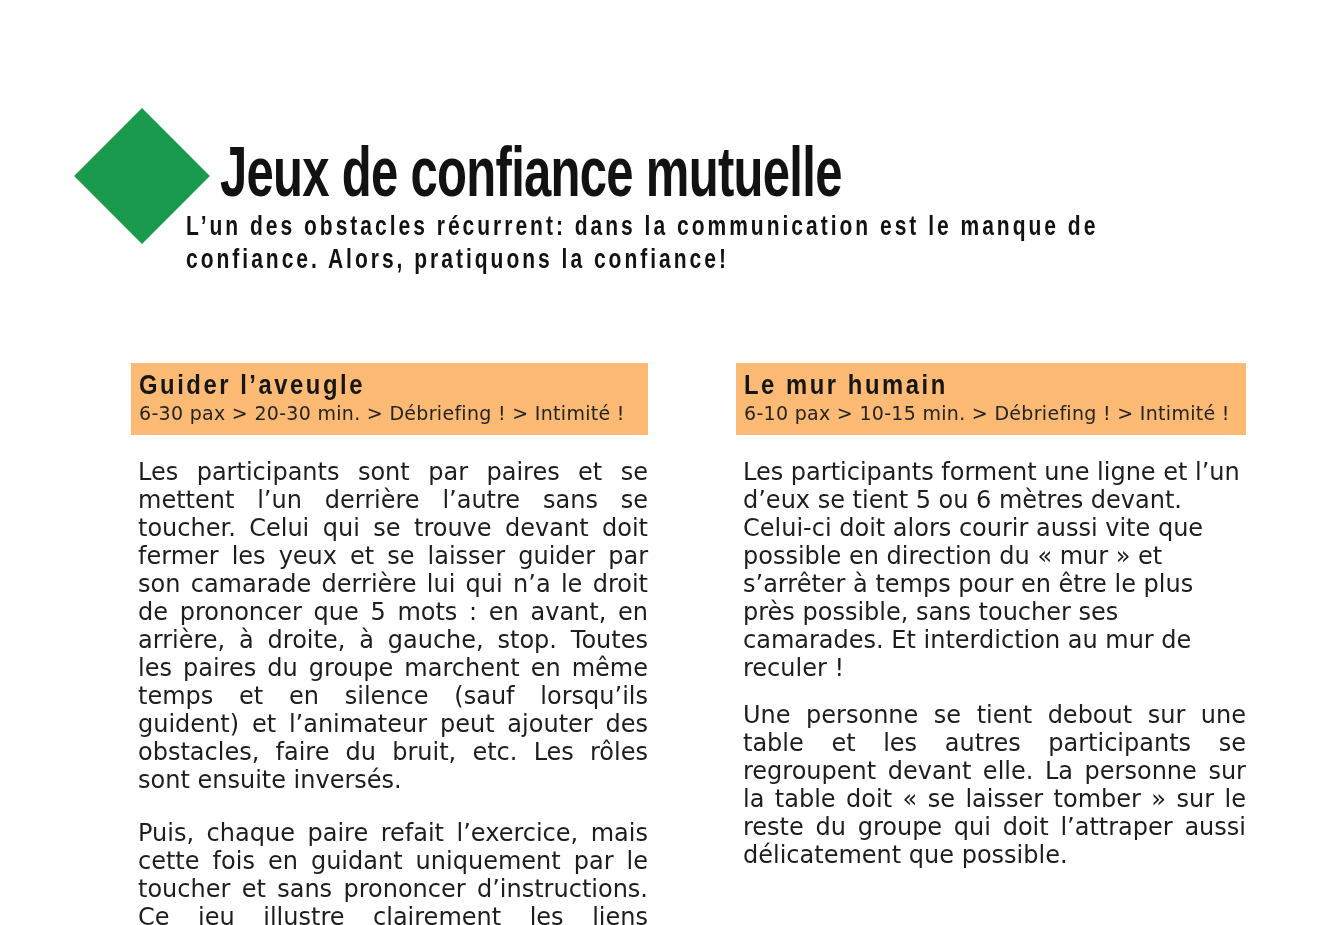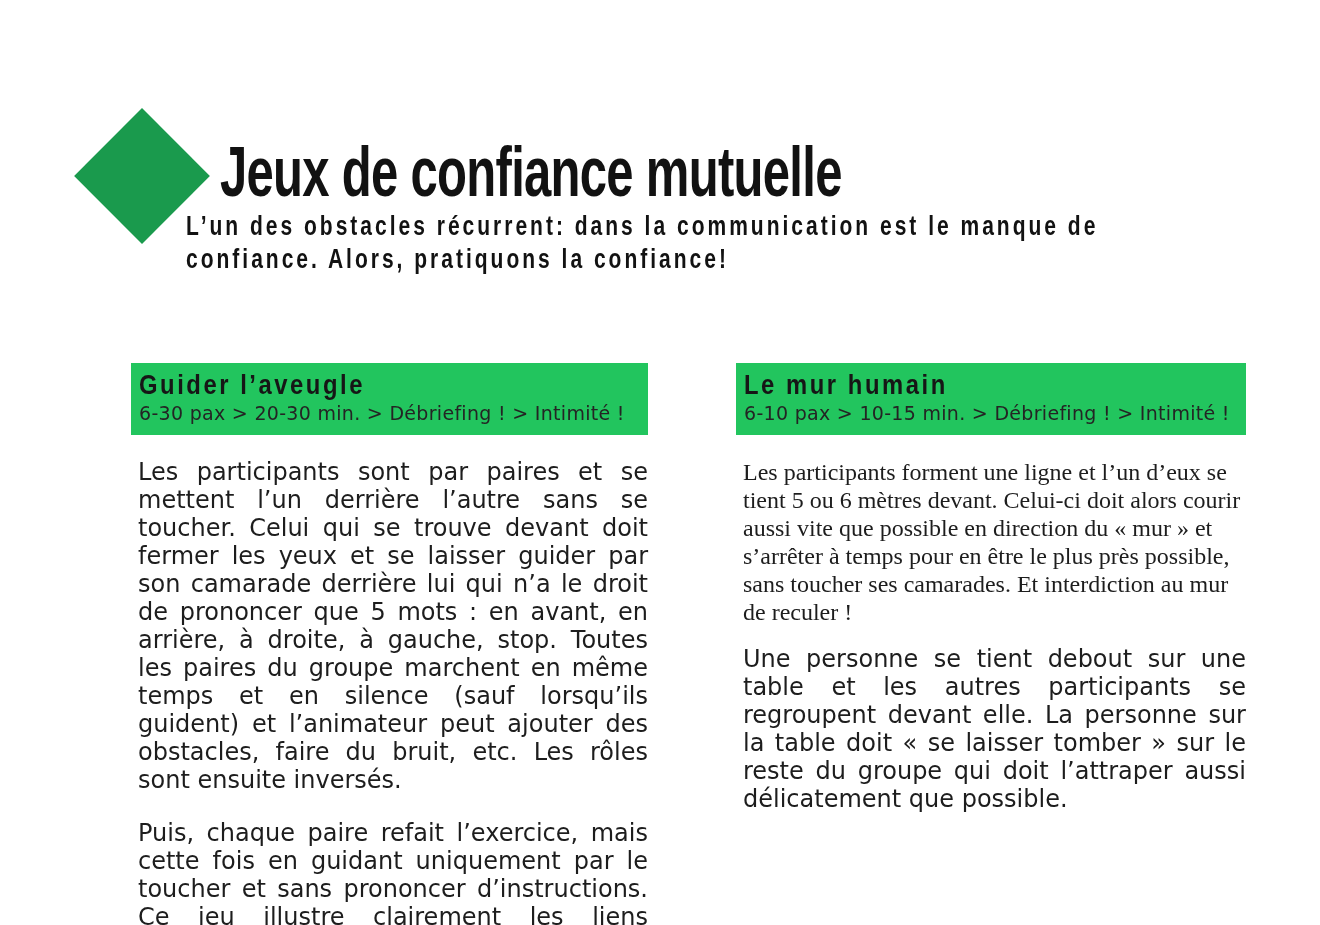--- a/index.html
+++ b/index.html
@@ -22,37 +22,37 @@
   .subtitle {
     position:absolute; left:158px; top:209px; width:1268px;
     font-family:"Liberation Sans", sans-serif; font-weight:700;
     font-size:28px; line-height:33px; letter-spacing:4px; color:#121212;
     transform:scaleX(.75); transform-origin:0 0;
   }
   .col { position:absolute; top:363px; }
   .col-left  { left:103px; width:517px; }
   .col-right { left:708px; width:510px; }
   .hdr {
-    background:#22c55e; padding:7px 10px 8px 8px; box-sizing:border-box; min-height:72px;
+    background:#fdba74; padding:7px 10px 8px 8px; box-sizing:border-box; min-height:72px;
   }
   .hdr .game-title {
     display:inline-block; font-family:"Liberation Sans", sans-serif;
     font-weight:700; font-size:28px; line-height:30px; letter-spacing:3px;
     color:#161616; transform:scaleX(.85); transform-origin:0 50%; white-space:nowrap;
   }
   .hdr .game-meta {
     font-size:19px; line-height:26px; color:#242424; letter-spacing:.3px;
     white-space:nowrap;
   }
   .body p {
     font-size:24px; line-height:28px; color:#1d1d1d;
     margin:23px 0 0 7px; text-align:justify;
   }
   .body p + p { margin-top:25px; }
-  .body p.align-left { text-align:left;font-family:Liberation Serif, serif; }
+  .body p.align-left { text-align:left; }
   .hdr.second { margin-top:45px; }
 </style>
 </head>
 <body>
 
 <div class="page">
 
   <div class="diamond"></div>
 
   <div class="title">Jeux de confiance mutuelle</div>

